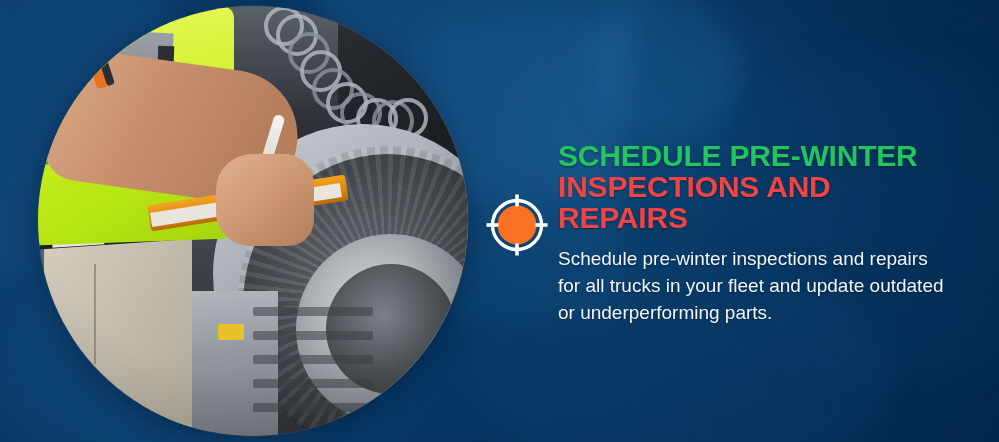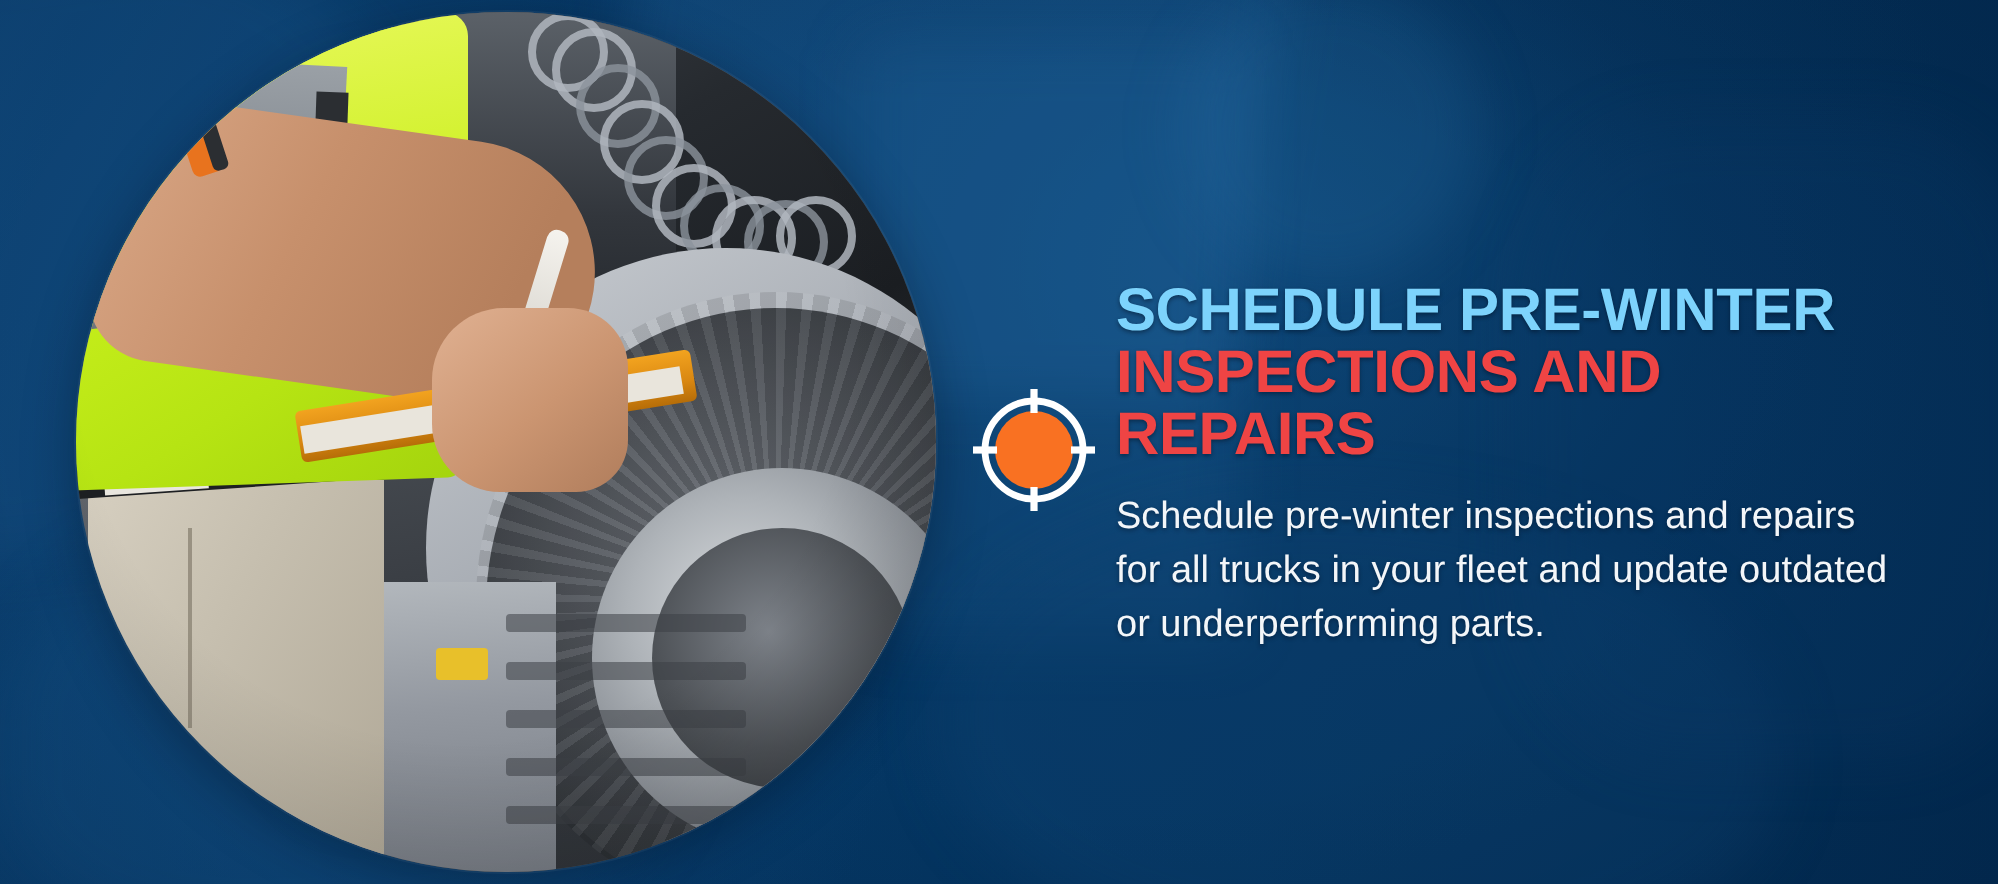--- a/index.html
+++ b/index.html
@@ -128,21 +128,21 @@
   .content{position:absolute;left:558px;top:140px;width:400px;}
   .headline{
     font-weight:bold;
     font-size:30px;
     line-height:31px;
     letter-spacing:-0.2px;
     text-transform:uppercase;
     margin:0;
     text-shadow:0 1px 2px rgba(0,10,25,0.45);
   }
-  .headline .line-1{color:#7dd3fc;display:block;}
+  .headline .line-1{color:#22c55e;display:block;}
   .headline .line-2{color:#ef4444;display:block;}
   .body-copy{
     margin:12px 0 0 0;
     color:#f3f6f9;
     font-size:19px;
     line-height:27px;
     max-width:392px;
     text-shadow:0 1px 2px rgba(0,10,25,0.40);
   }
 </style>

